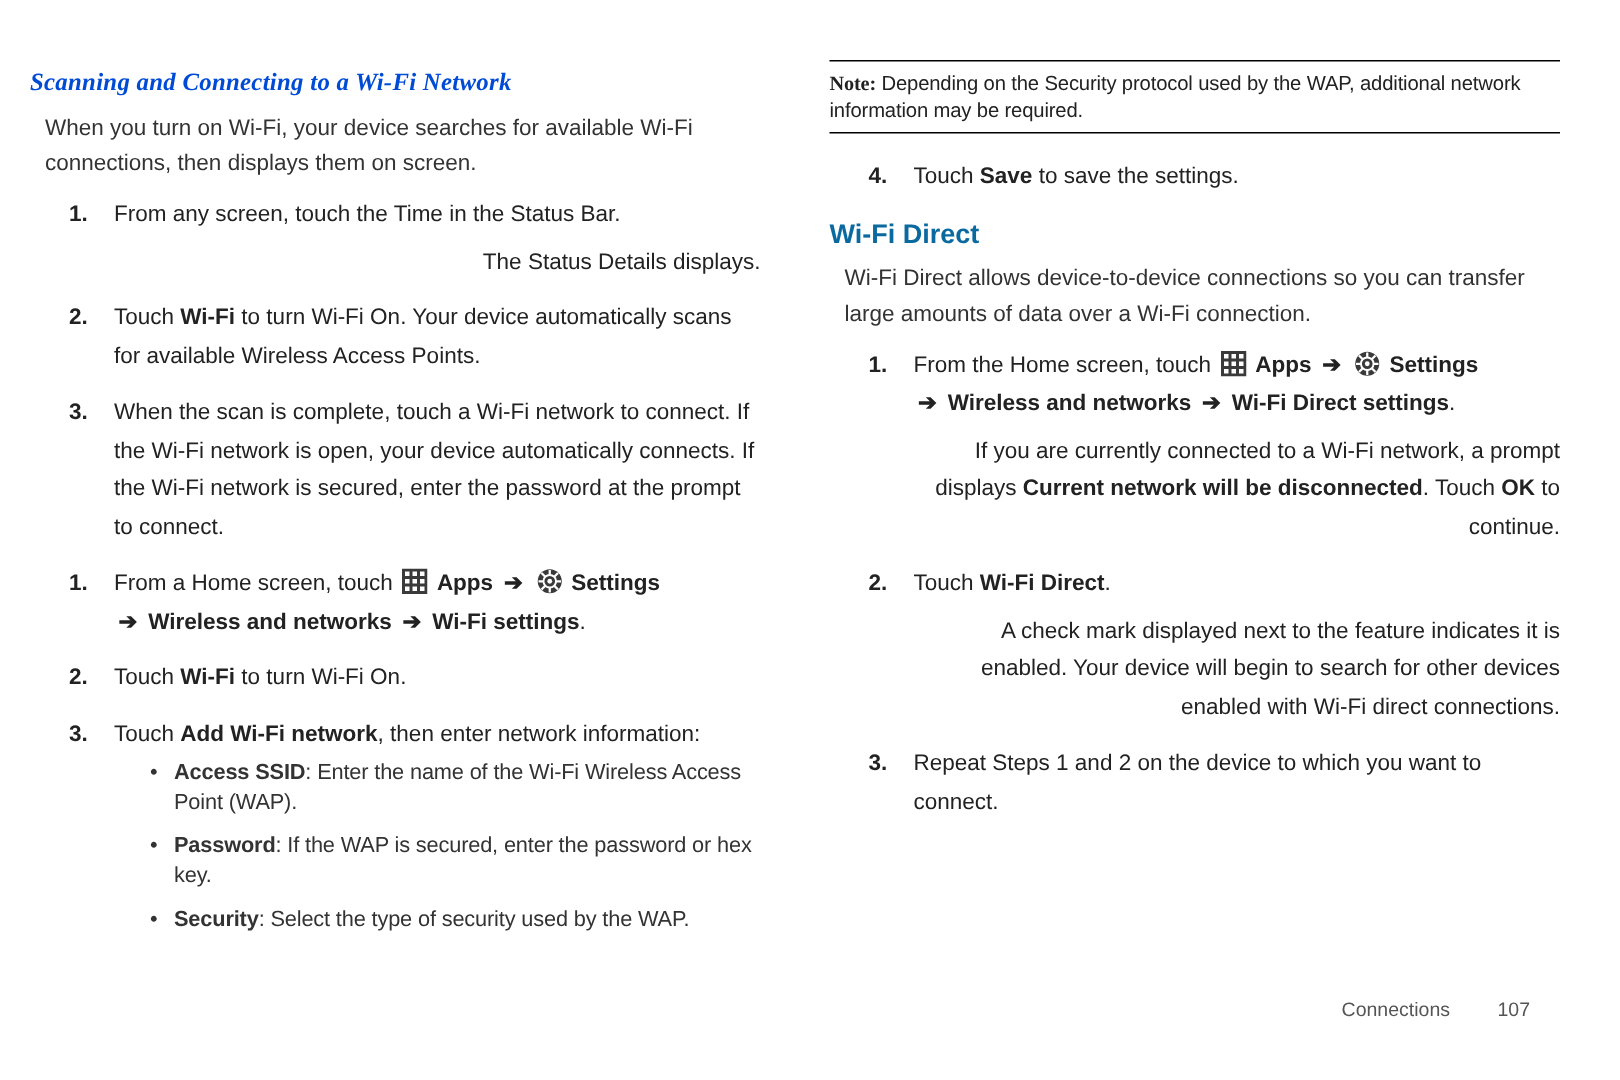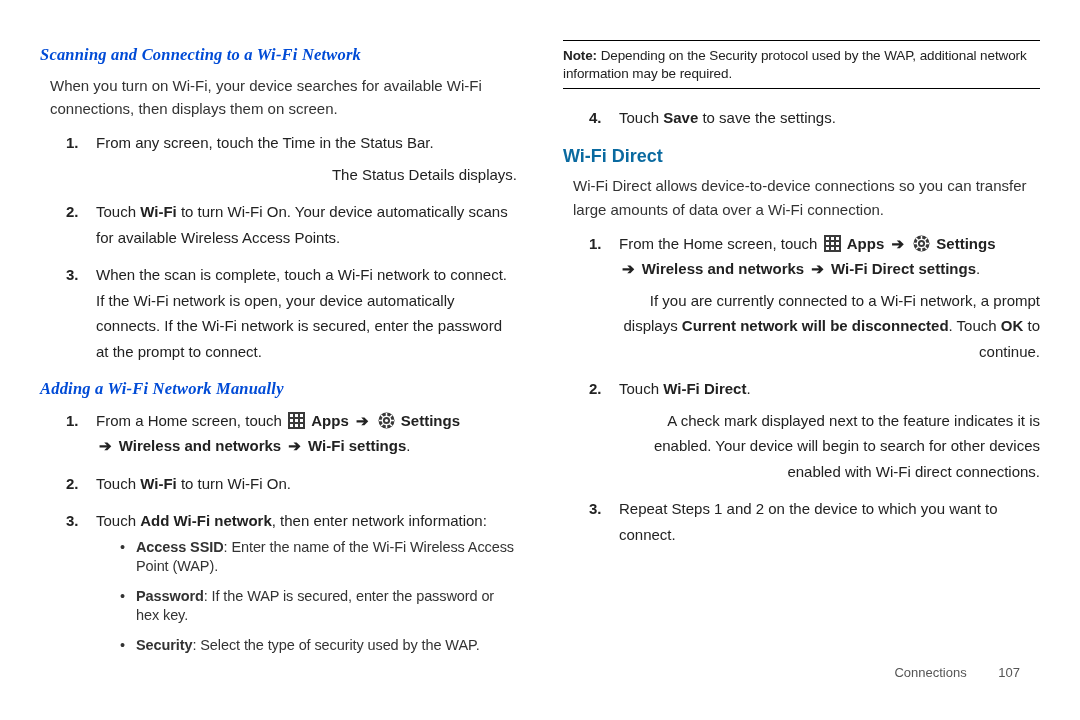--- a/index.html
+++ b/index.html
@@ -1,32 +1,32 @@
 <!DOCTYPE html>
 <html><head>
 <meta charset="utf-8">
 <style>
   html, body { margin:0; padding:0; font-family: Arial, Helvetica, sans-serif; color:#222; background:#fff; }
-  .page { width:1080px; height:720px; position:relative; box-sizing:border-box; padding: 40px 40px 10px 40px; }
+  .page { width:1080px; height:720px; position:relative; box-sizing:border-box; padding: 40px 40px 10px 20px; }
   .cols { display:flex; gap:46px; height:640px; }
   .col { flex:1; font-size:15px; line-height:1.55; }
   .h-blue-italic { color:#004bd6; font-style:italic; font-weight:700; font-size:16.5px; margin:2px 0 6px; font-family: Georgia, 'Times New Roman', serif; letter-spacing:0.2px; }
   .h-teal { color:#0a6aa0; font-weight:700; font-size:18px; margin:8px 0 4px; }
   p.body { margin:0 0 10px 10px; color:#333; }
   ol.steps { list-style:none; margin:0 0 0 34px; padding:0; counter-reset: step; }
   ol.steps > li { margin:6px 0 12px; counter-increment: step; position:relative; padding-left:22px; line-height:1.7; }
   ol.steps > li::before { content: counter(step) "."; position:absolute; left:-8px; font-weight:700; }
   ul.bullets { list-style:none; margin:4px 0 0 24px; padding:0; }
   ul.bullets > li { margin:4px 0 10px; position:relative; padding-left:16px; font-family: Arial, Helvetica, sans-serif; font-stretch: condensed; letter-spacing:-0.1px; line-height:1.35; font-size:14.5px; color:#333; }
   ul.bullets > li::before { content:"•"; position:absolute; left:0; }
   .b { font-weight:700; }
   .arrow { display:inline-block; font-weight:700; padding:0 3px; }
   .icon { display:inline-block; width:17px; height:17px; vertical-align:-3px; margin:0 2px; }
   .note-box { border-top:1px solid #000; border-bottom:1px solid #000; padding:6px 0; margin:0 0 16px; font-size:13.5px; font-family: Arial, Helvetica, sans-serif; letter-spacing:-0.1px; line-height:1.3; }
-  .note-box .label { font-weight:700; }
+  .note-box .label { font-weight:700;font-family:Liberation Serif, serif; }
   .footer { position:absolute; bottom:40px; right:60px; font-size:13px; color:#555; }
   .footer .chap { margin-right:28px; }
   .sub { line-height:1.7; display:block; margin-top:6px;text-align:right; }
   .tight { letter-spacing:-0.1px; font-family: Arial, Helvetica, sans-serif; }
 </style>
 </head>
 <body>
 
 <div class="page">
   <div class="cols">
@@ -39,21 +39,20 @@
         <li>
           <span>From any screen, touch the Time in the Status Bar.</span>
           <span class="sub">The Status Details displays.</span>
         </li>
         <li>
           <span>Touch </span><span class="b">Wi-Fi</span><span> to turn Wi-Fi On. Your device automatically scans for available Wireless Access Points.</span>
         </li>
         <li>When the scan is complete, touch a Wi-Fi network to connect. If the Wi-Fi network is open, your device automatically connects. If the Wi-Fi network is secured, enter the password at the prompt to connect.</li>
       </ol>
 
-      <div class="h-blue-italic">Adding a Wi-Fi Network Manually</div>
 
       <ol class="steps">
         <li>
           <span>From a Home screen, touch </span>
           <span class="icon">
             <svg viewBox="0 0 17 17">
                 <rect x="0" y="0" width="17" height="17" fill="#3a3a3a"></rect>
                 <g fill="#fff">
                   <rect x="2" y="2" width="3" height="3"></rect>
                   <rect x="7" y="2" width="3" height="3"></rect>

